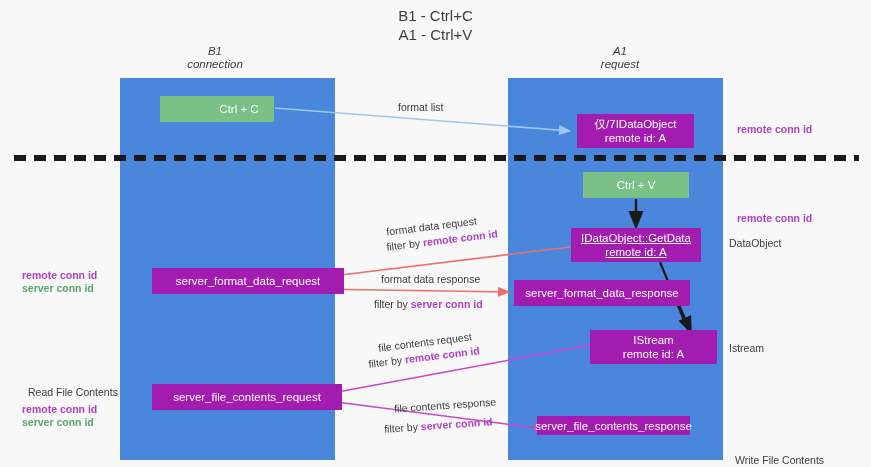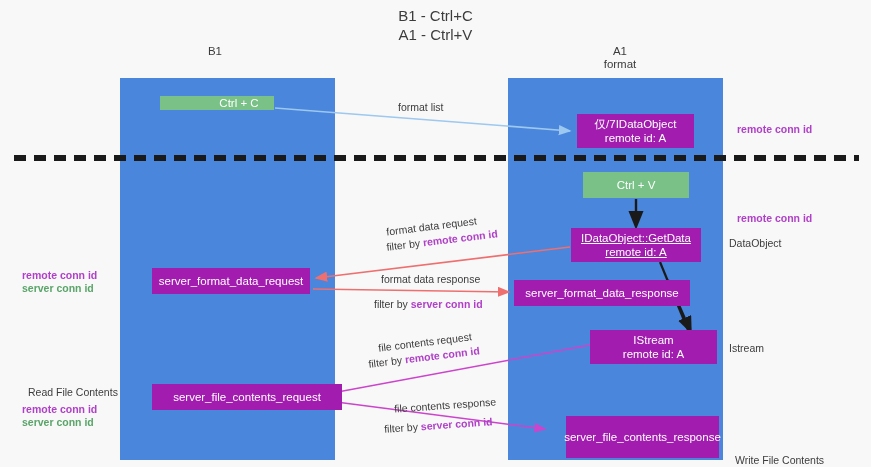--- a/index.html
+++ b/index.html
@@ -17,43 +17,43 @@
   #lane-b1{left:120px;top:78px;width:215px;height:382px;}
   #lane-a1-wide{left:508px;top:78px;width:215px;height:382px;}
 
   
   #title{
     position:absolute;left:0;top:6px;width:871px;
     text-align:center;font-size:15px;line-height:19px;color:#3c3c3c;
   }
   .lane-head{
     position:absolute;text-align:center;font-size:11.5px;
-    line-height:13px;color:#3c3c3c;
+    line-height:13px;color:#3c3c3c;font-style:italic;
   }
   #head-b1{left:150px;top:45px;width:130px;}
   #head-a1{left:560px;top:45px;width:120px;}
 
   
   .node{
     position:absolute;display:flex;align-items:center;justify-content:center;
     text-align:center;color:#ffffff;font-size:11.5px;line-height:14px;
     box-sizing:border-box;padding:2px 4px;
   }
   .green{background:#79c187;}
   .orange{background:#a21caf;}
 
-  #n-ctrlc{left:160px;top:96px;width:114px;height:14px;padding-left:48px;}
+  #n-ctrlc{left:160px;top:96px;width:114px;height:26px;padding-left:48px;}
   #n-idataobject{left:577px;top:114px;width:117px;height:34px;}
   #n-ctrlv{left:583px;top:172px;width:106px;height:26px;text-align:center;}
   #n-getdata{left:571px;top:228px;width:130px;height:34px;text-decoration:underline;}
-  #n-sfdreq{left:152px;top:268px;width:158px;height:26px;}
+  #n-sfdreq{left:152px;top:268px;width:192px;height:26px;}
   #n-sfdres{left:514px;top:280px;width:176px;height:26px;}
   #n-istream{left:590px;top:330px;width:127px;height:34px;}
   #n-sfcreq{left:152px;top:384px;width:190px;height:26px;}
-  #n-sfcres{left:566px;top:416px;width:153px;height:42px;text-align:right;}
+  #n-sfcres{left:537px;top:416px;width:153px;height:19px;text-align:right;}
 
   
   #divider{
     position:absolute;left:14px;top:155px;width:845px;height:6px;
     background-image:repeating-linear-gradient(to right,#1a1a1a 0 12px,transparent 12px 20px);
   }
 
   
   #wires{position:absolute;left:0;top:0;width:871px;height:467px;}
 
@@ -101,24 +101,25 @@
 
   <div id="divider"></div>
 
   <div id="title">
     <div>B1 - Ctrl+C</div>
     <div>A1 - Ctrl+V</div>
   </div>
 
   <div class="lane-head" id="head-b1">
     <div>B1</div>
+    <div>connection</div>
   </div>
   <div class="lane-head" id="head-a1">
     <div>A1</div>
-    <div>format</div>
+    <div>request</div>
   </div>
 
   <svg id="wires" viewBox="0 0 871 467">
     <defs>
       <marker id="ar-blue" markerWidth="9" markerHeight="9" refX="7" refY="3.2" orient="auto">
         <path d="M0,0 L8,3.2 L0,6.4 z" fill="#9dc8ef"></path>
       </marker>
       <marker id="ar-red" markerWidth="9" markerHeight="9" refX="7" refY="3.2" orient="auto">
         <path d="M0,0 L8,3.2 L0,6.4 z" fill="#ef6f6f"></path>
       </marker>

